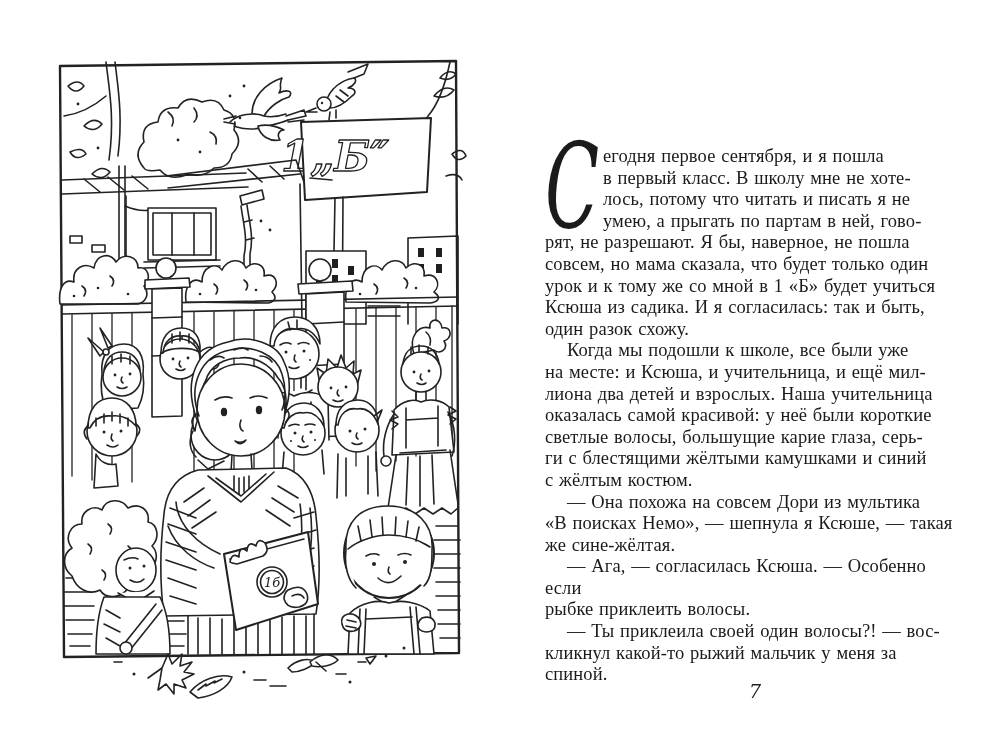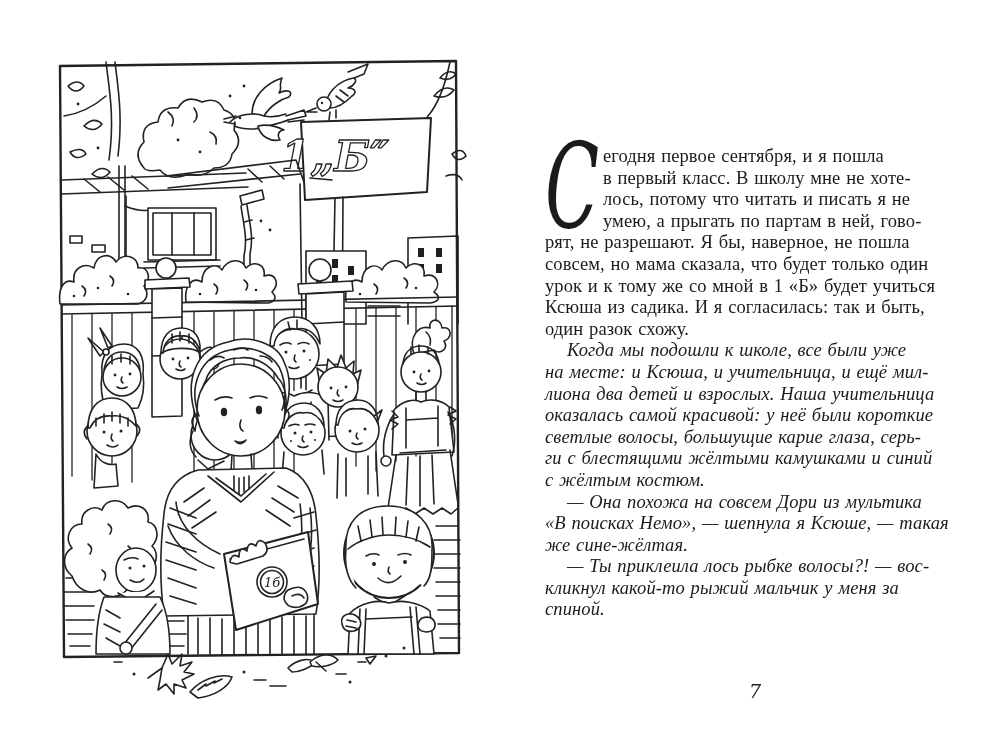--- a/index.html
+++ b/index.html
@@ -9,21 +9,21 @@
     font-family:"Liberation Serif",serif;color:#1b1b1b;
   }
   .illustration-wrap{position:absolute;left:48px;top:56px;width:420px;height:660px;}
   .illustration-wrap svg{display:block;}
   .text-col{
     position:absolute;left:545px;top:146px;width:422px;
     font-size:18.5px;line-height:21.6px;word-spacing:1px;letter-spacing:.1px;
   }
   .para{margin:0;}
   .para .ptext{white-space:pre-line;}
-  .para.indent{text-indent:22px;font-style:italic;}
+  .para.indent{text-indent:22px;}
   .dropcap{
     float:left;width:58px;height:84px;overflow:visible;
     font-family:"DejaVu Serif",serif;font-style:italic;
     font-size:118px;line-height:80px;
     transform:scaleX(.6);transform-origin:0 55%;
   }
   .page-number{
     position:absolute;left:735px;top:680px;width:40px;text-align:center;
     font-family:"DejaVu Serif",serif;font-style:italic;font-size:19px;color:#222;
   }
@@ -406,18 +406,20 @@
     <p class="para indent"><span class="ptext">Когда мы подошли к школе, все были уже
 на месте: и Ксюша, и учительница, и ещё мил-
 лиона два детей и взрослых. Наша учительница
 оказалась самой красивой: у неё были короткие
 светлые волосы, большущие карие глаза, серь-
 ги с блестящими жёлтыми камушками и синий
 с жёлтым костюм.</span></p>
     <p class="para indent"><span class="ptext">— Она похожа на совсем Дори из мультика
 «В поисках Немо», — шепнула я Ксюше, — такая
 же сине-жёлтая.</span></p>
-    <p class="para indent"><span class="ptext">— Ты приклеила лось рыбке волосы?! — вос-
+    <p class="para indent"><span class="ptext">— Ага, — согласилась Ксюша. — Особенно если
+рыбке приклеить волосы.</span></p>
+    <p class="para indent"><span class="ptext">— Ты приклеила своей один волосы?! — вос-
 кликнул какой-то рыжий мальчик у меня за
 спиной.</span></p>
   </div>
 
 <div class="page-number">7</div>
 
 </body></html>

